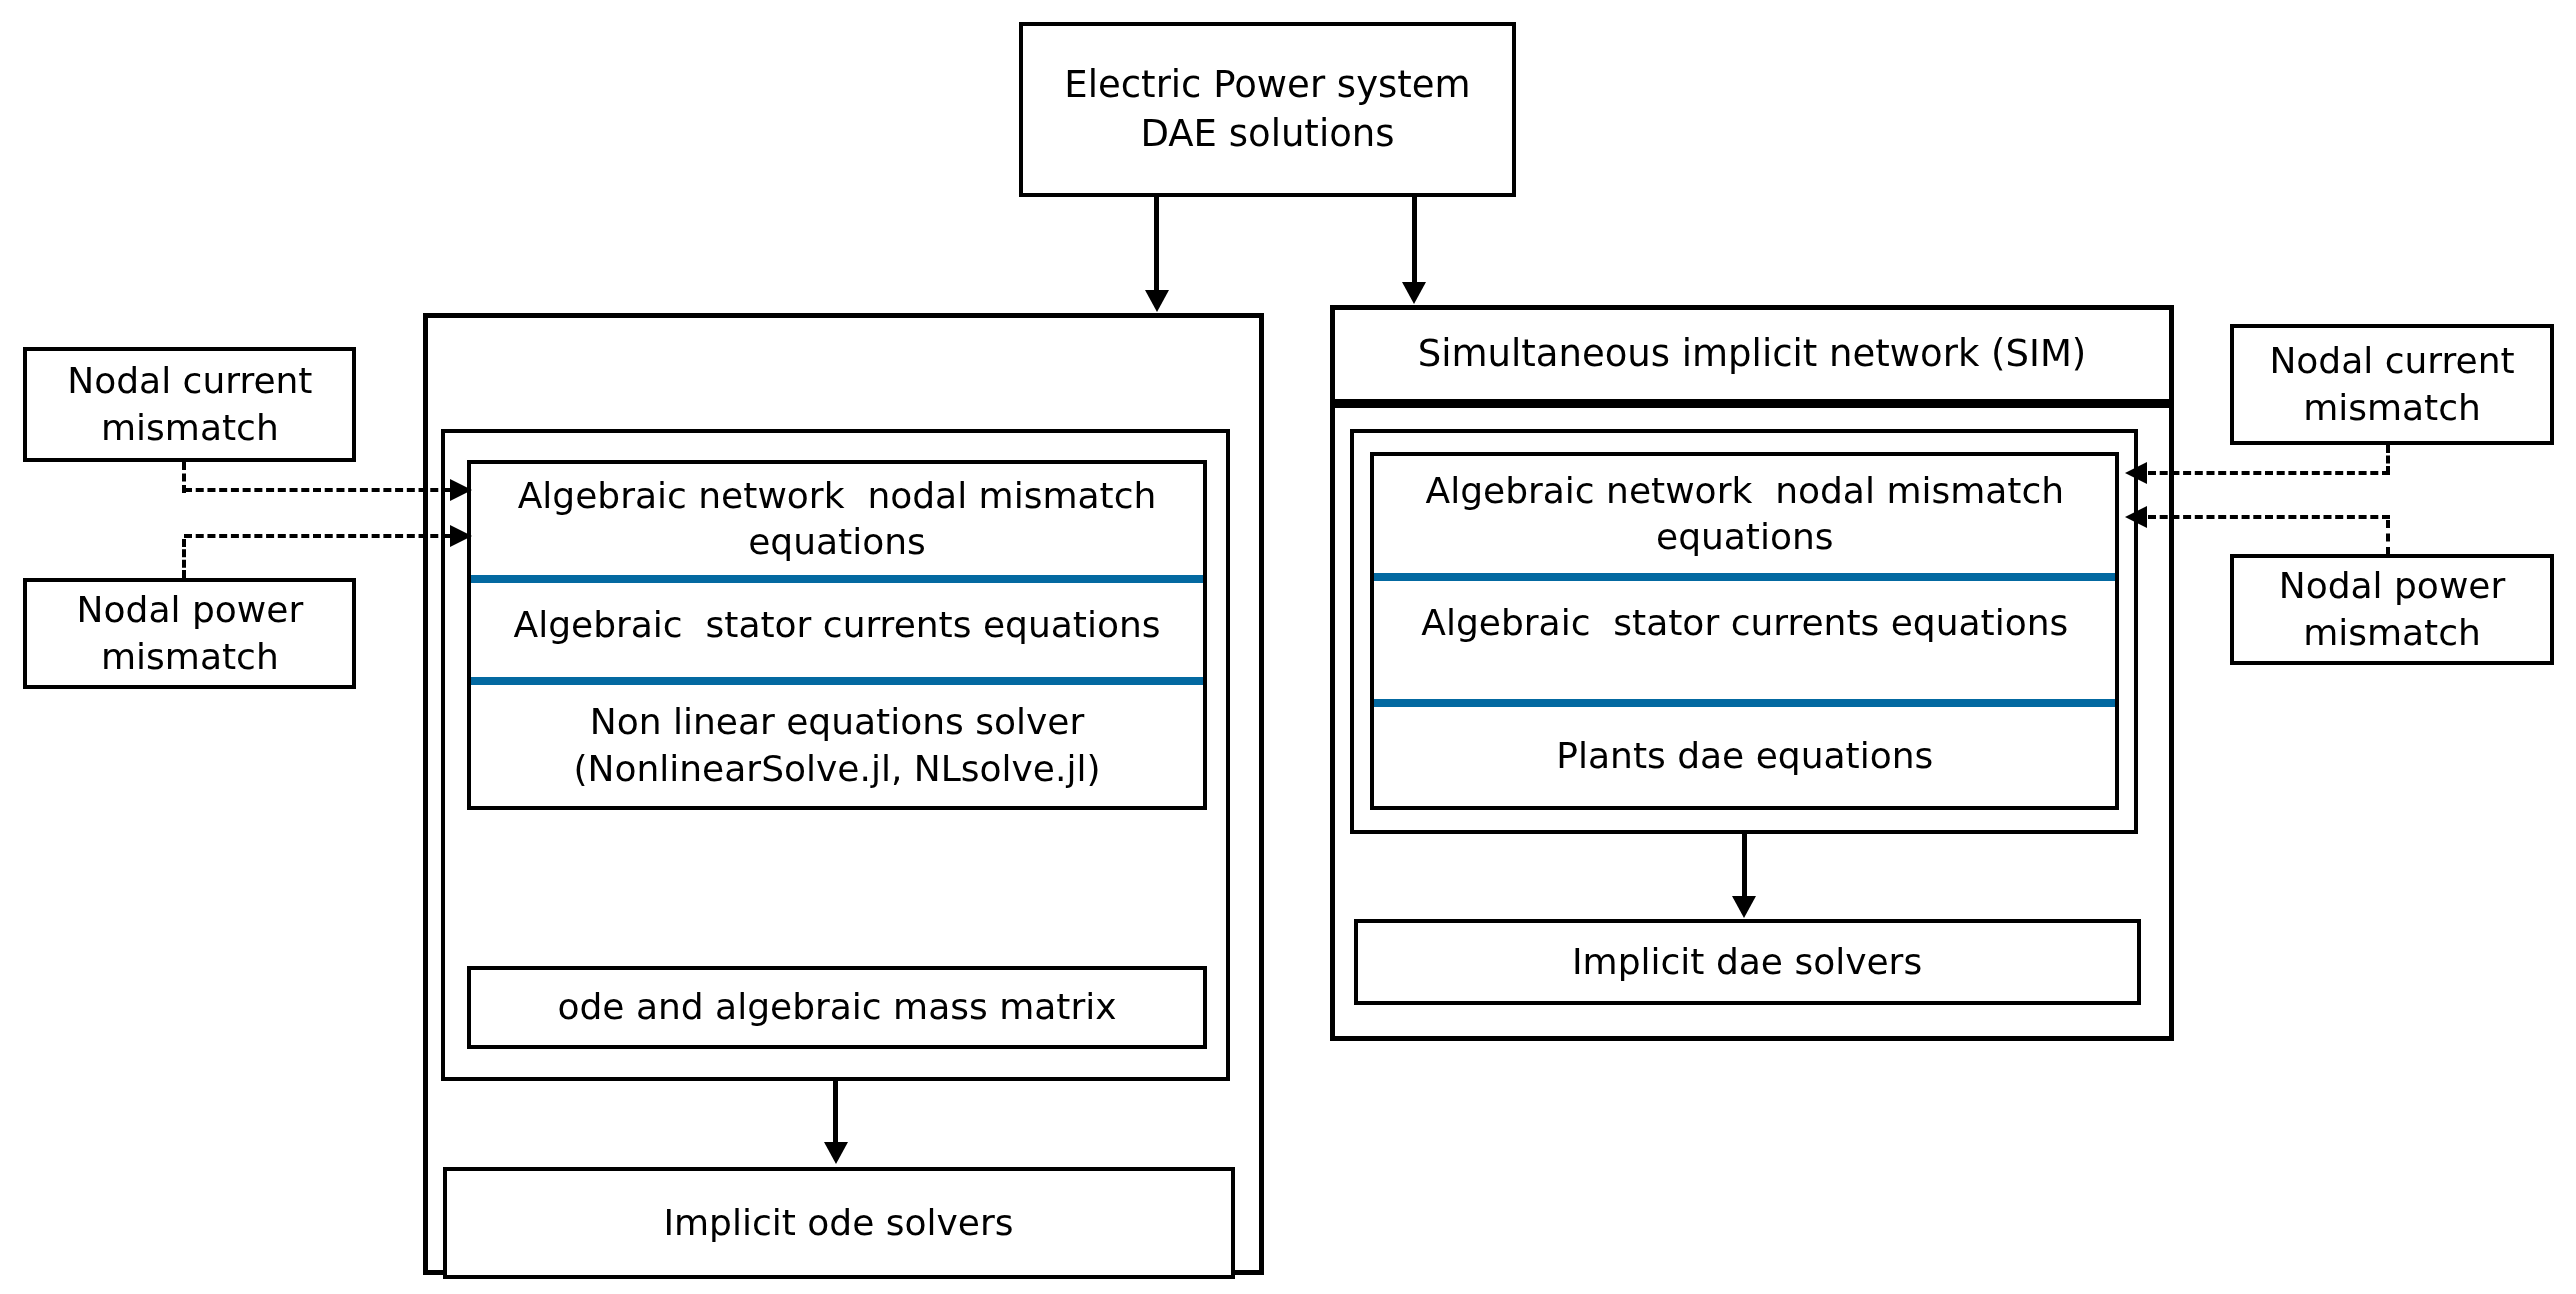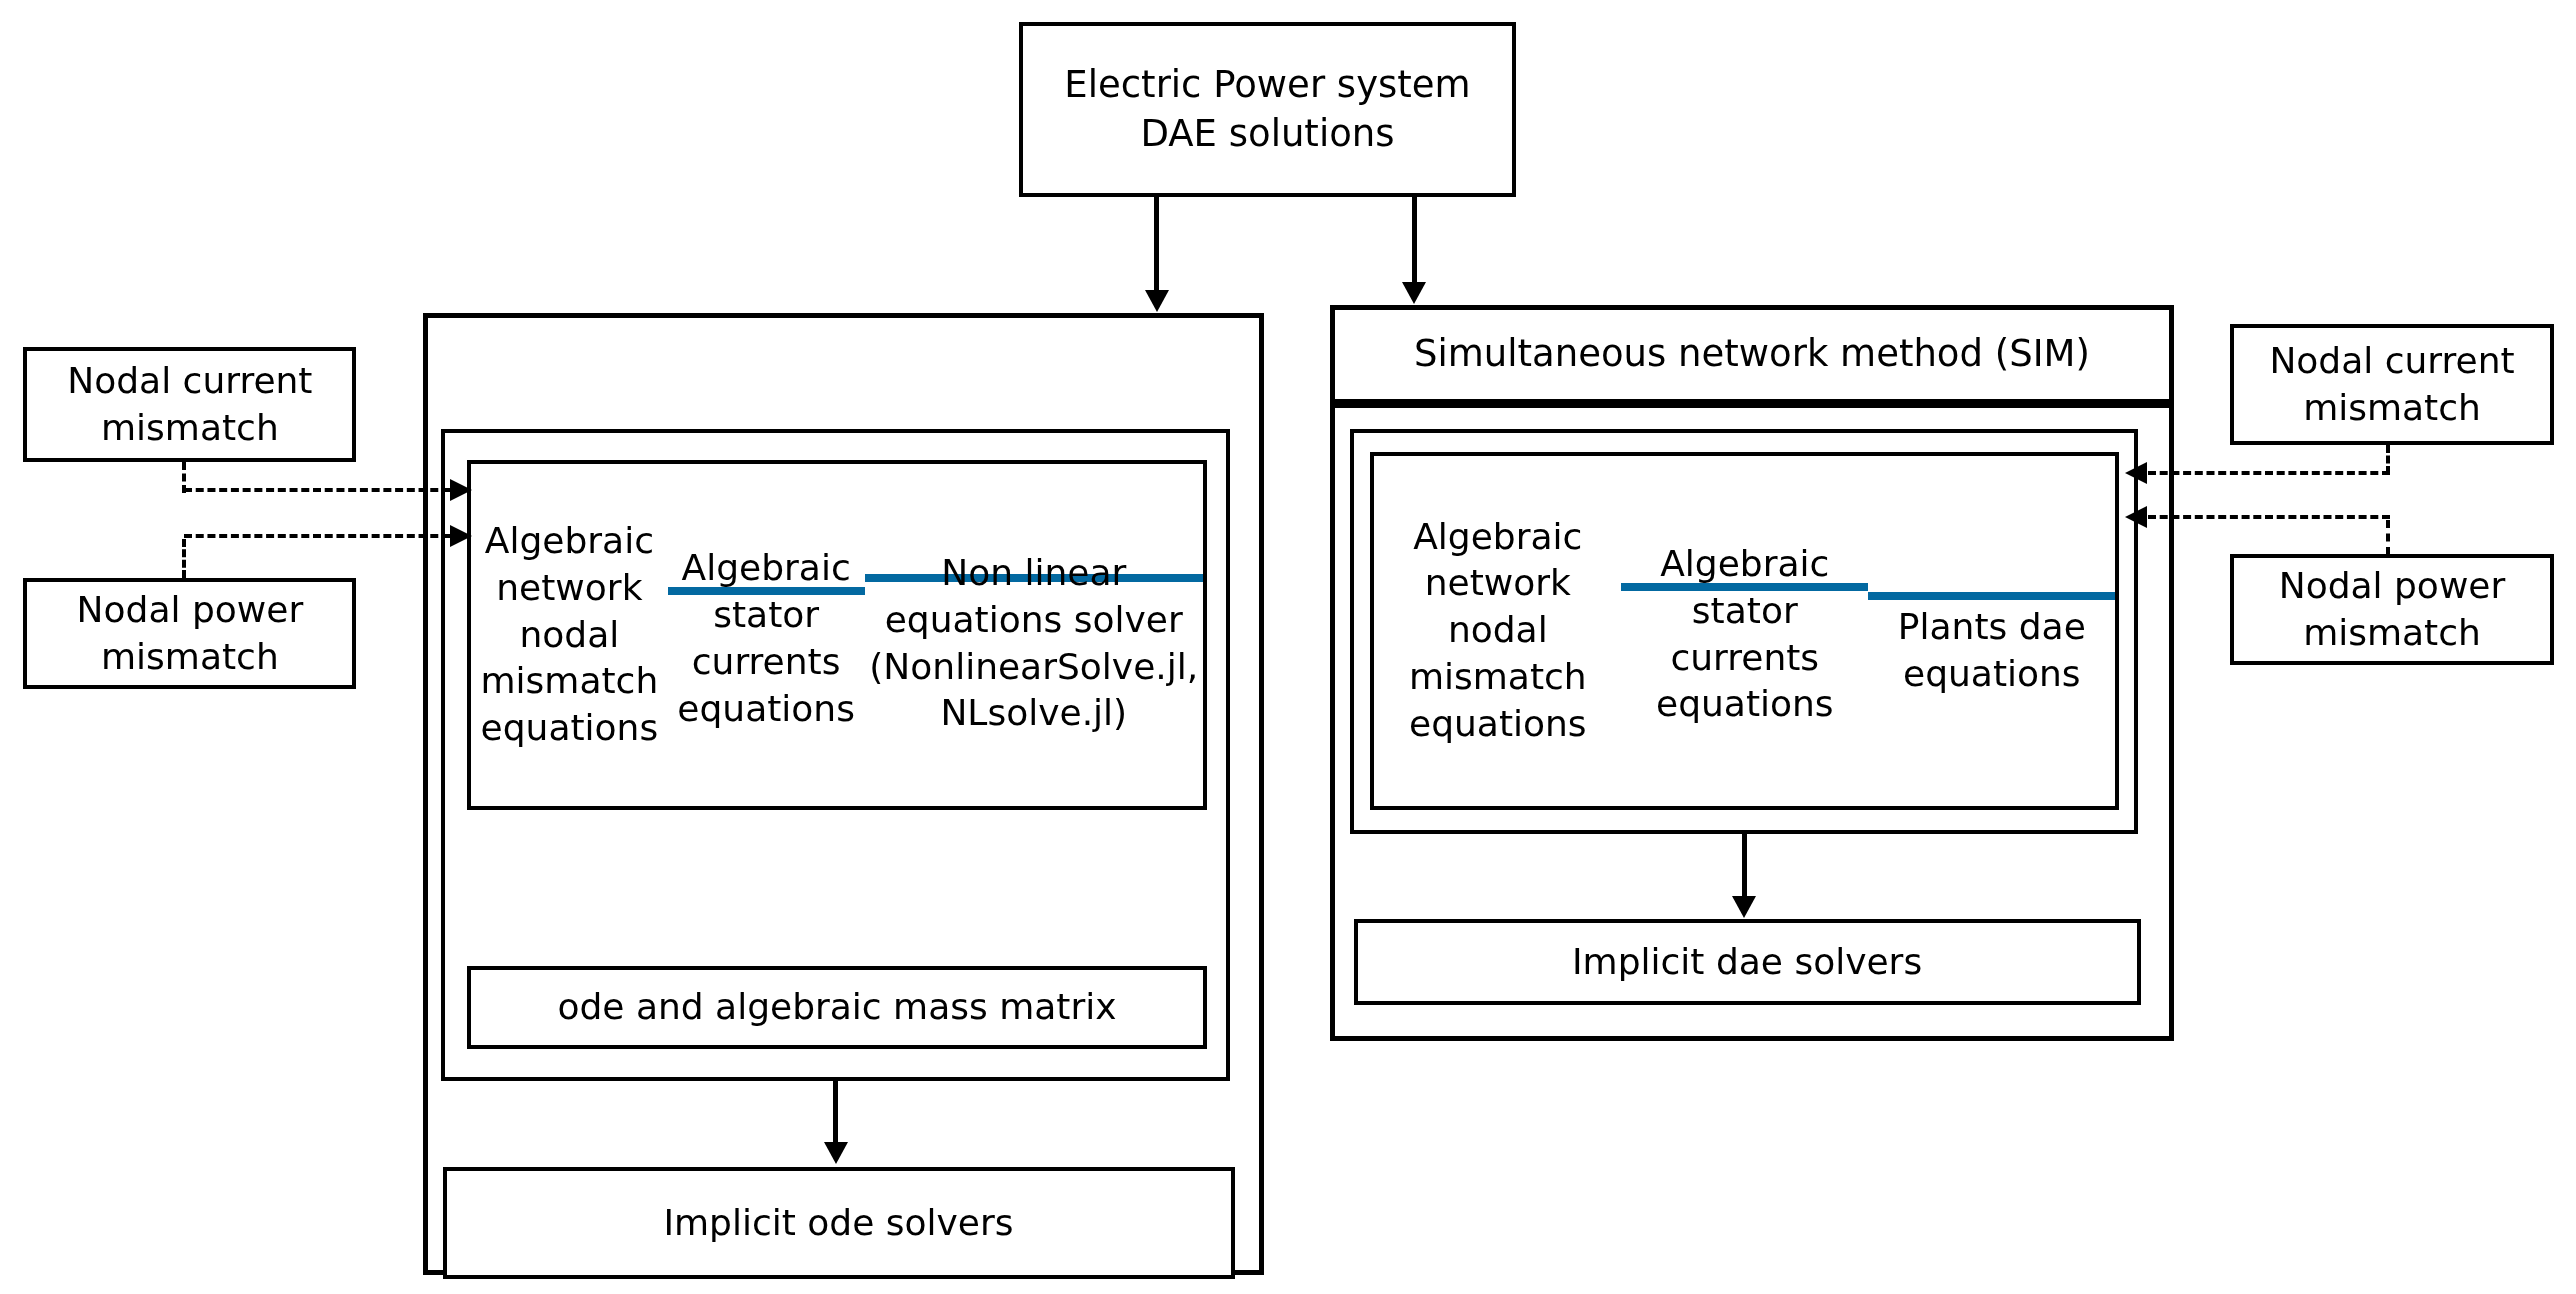--- a/index.html
+++ b/index.html
@@ -20,21 +20,21 @@
   .b5{border-width:4px;}
   .f46{font-size:37px;}
   .group{background:#fff;display:block;}
   .header{
     position:absolute;box-sizing:border-box;
     left:0;top:0;width:100%;
     border-bottom:9.7px solid #000;
     display:flex;align-items:center;justify-content:center;
     text-align:center;font-size:37px;line-height:1.3;white-space:pre-wrap;
   }
-  .stack{display:flex;flex-direction:row;padding:0;}
+  .stack{display:flex;flex-direction:column;padding:0;}
   .row{
     box-sizing:border-box;width:100%;
     display:flex;align-items:center;justify-content:center;
     text-align:center;white-space:pre-wrap;
     font-size:36px;line-height:1.3;padding:0 4.8px;
   }
   .row + .row{border-top:8px solid #0369a1;}
   .vline{position:absolute;width:4.8px;background:#000;}
   .vdash{position:absolute;width:0;border-left:4.8px dashed #000;}
   .hdash{position:absolute;height:0;border-top:4.8px dashed #000;}
@@ -85,21 +85,21 @@
   </div>
 
   <div class="box b5" style="left:14.5px;top:849px;width:792px;height:112px;">Implicit ode solvers</div>
 </div>
 
 <div class="vline conn" style="left:833px;top:1081px;height:63px;"></div>
 <div class="tri-down conn" style="left:824px;top:1142px;"></div>
 
 <div class="box b7 group" style="left:1330px;top:305px;width:844px;height:736px;">
 
-  <div class="header" style="height:98px;">Simultaneous network method (SIM)</div>
+  <div class="header" style="height:98px;">Simultaneous implicit network (SIM)</div>
 
   <div class="box b5 group" style="left:15.3px;top:119px;width:788px;height:405px;">
 
     <div class="box b5 stack" style="left:16px;top:18.6px;width:749px;height:358px;">
       <div class="row" style="height:121px;">Algebraic network  nodal mismatch
 equations</div>
       <div class="row" style="height:96px;">Algebraic  stator currents equations</div>
       <div class="row" style="height:110px;margin-top:32px;">Plants dae equations</div>
     </div>
   </div>

